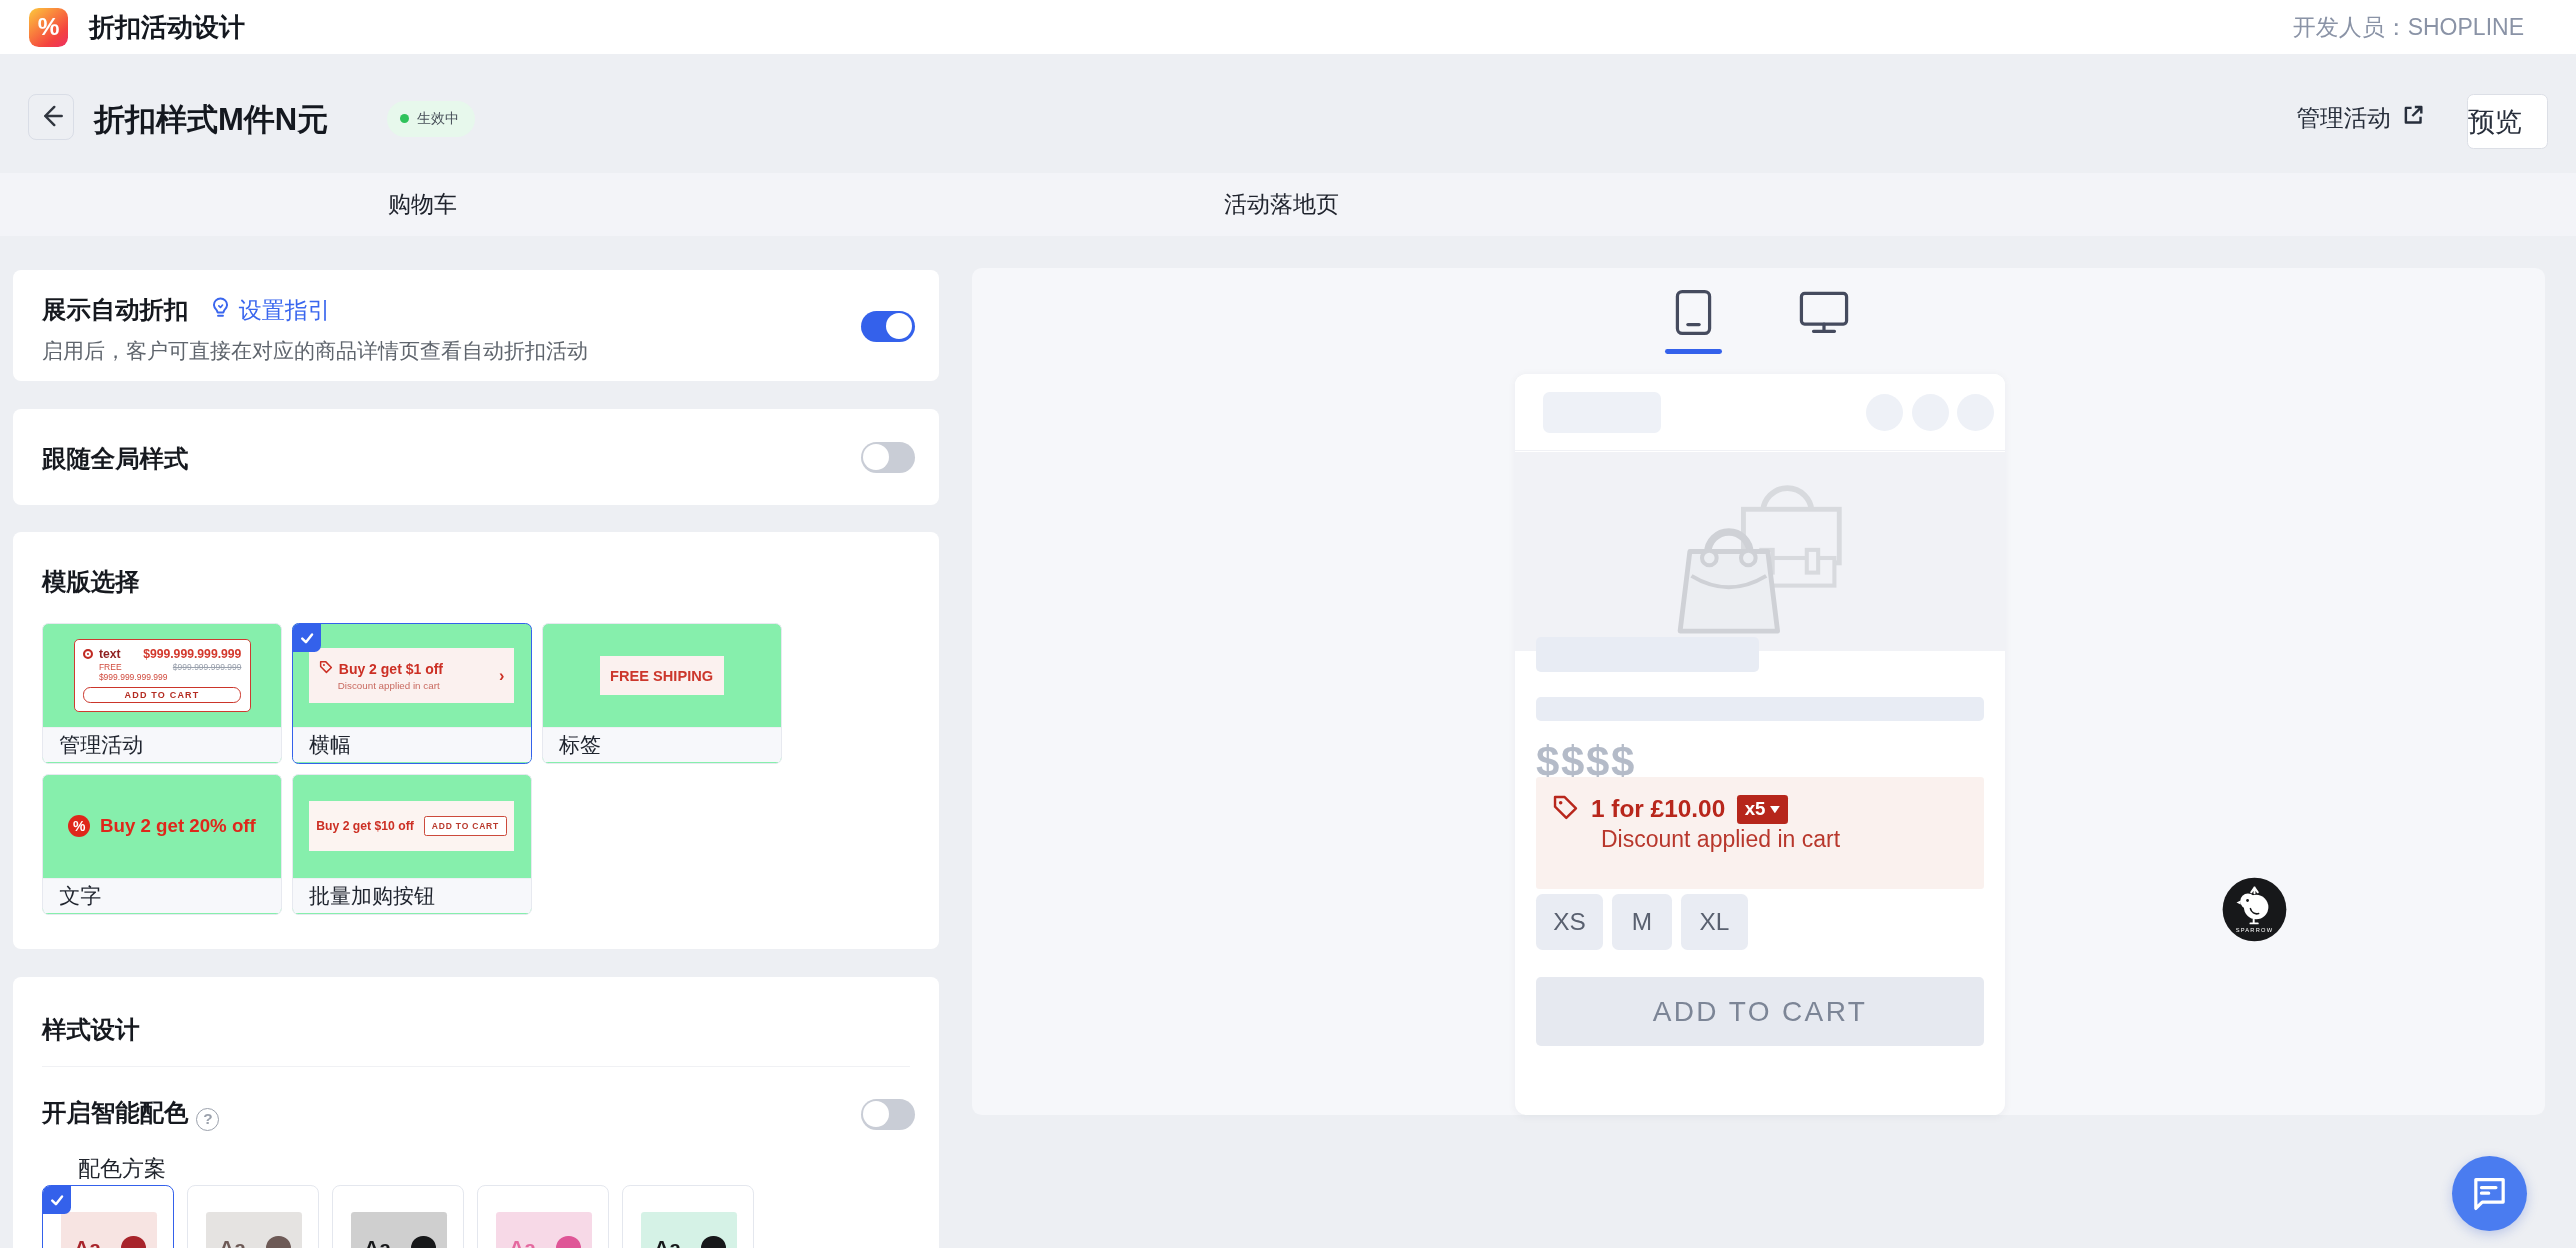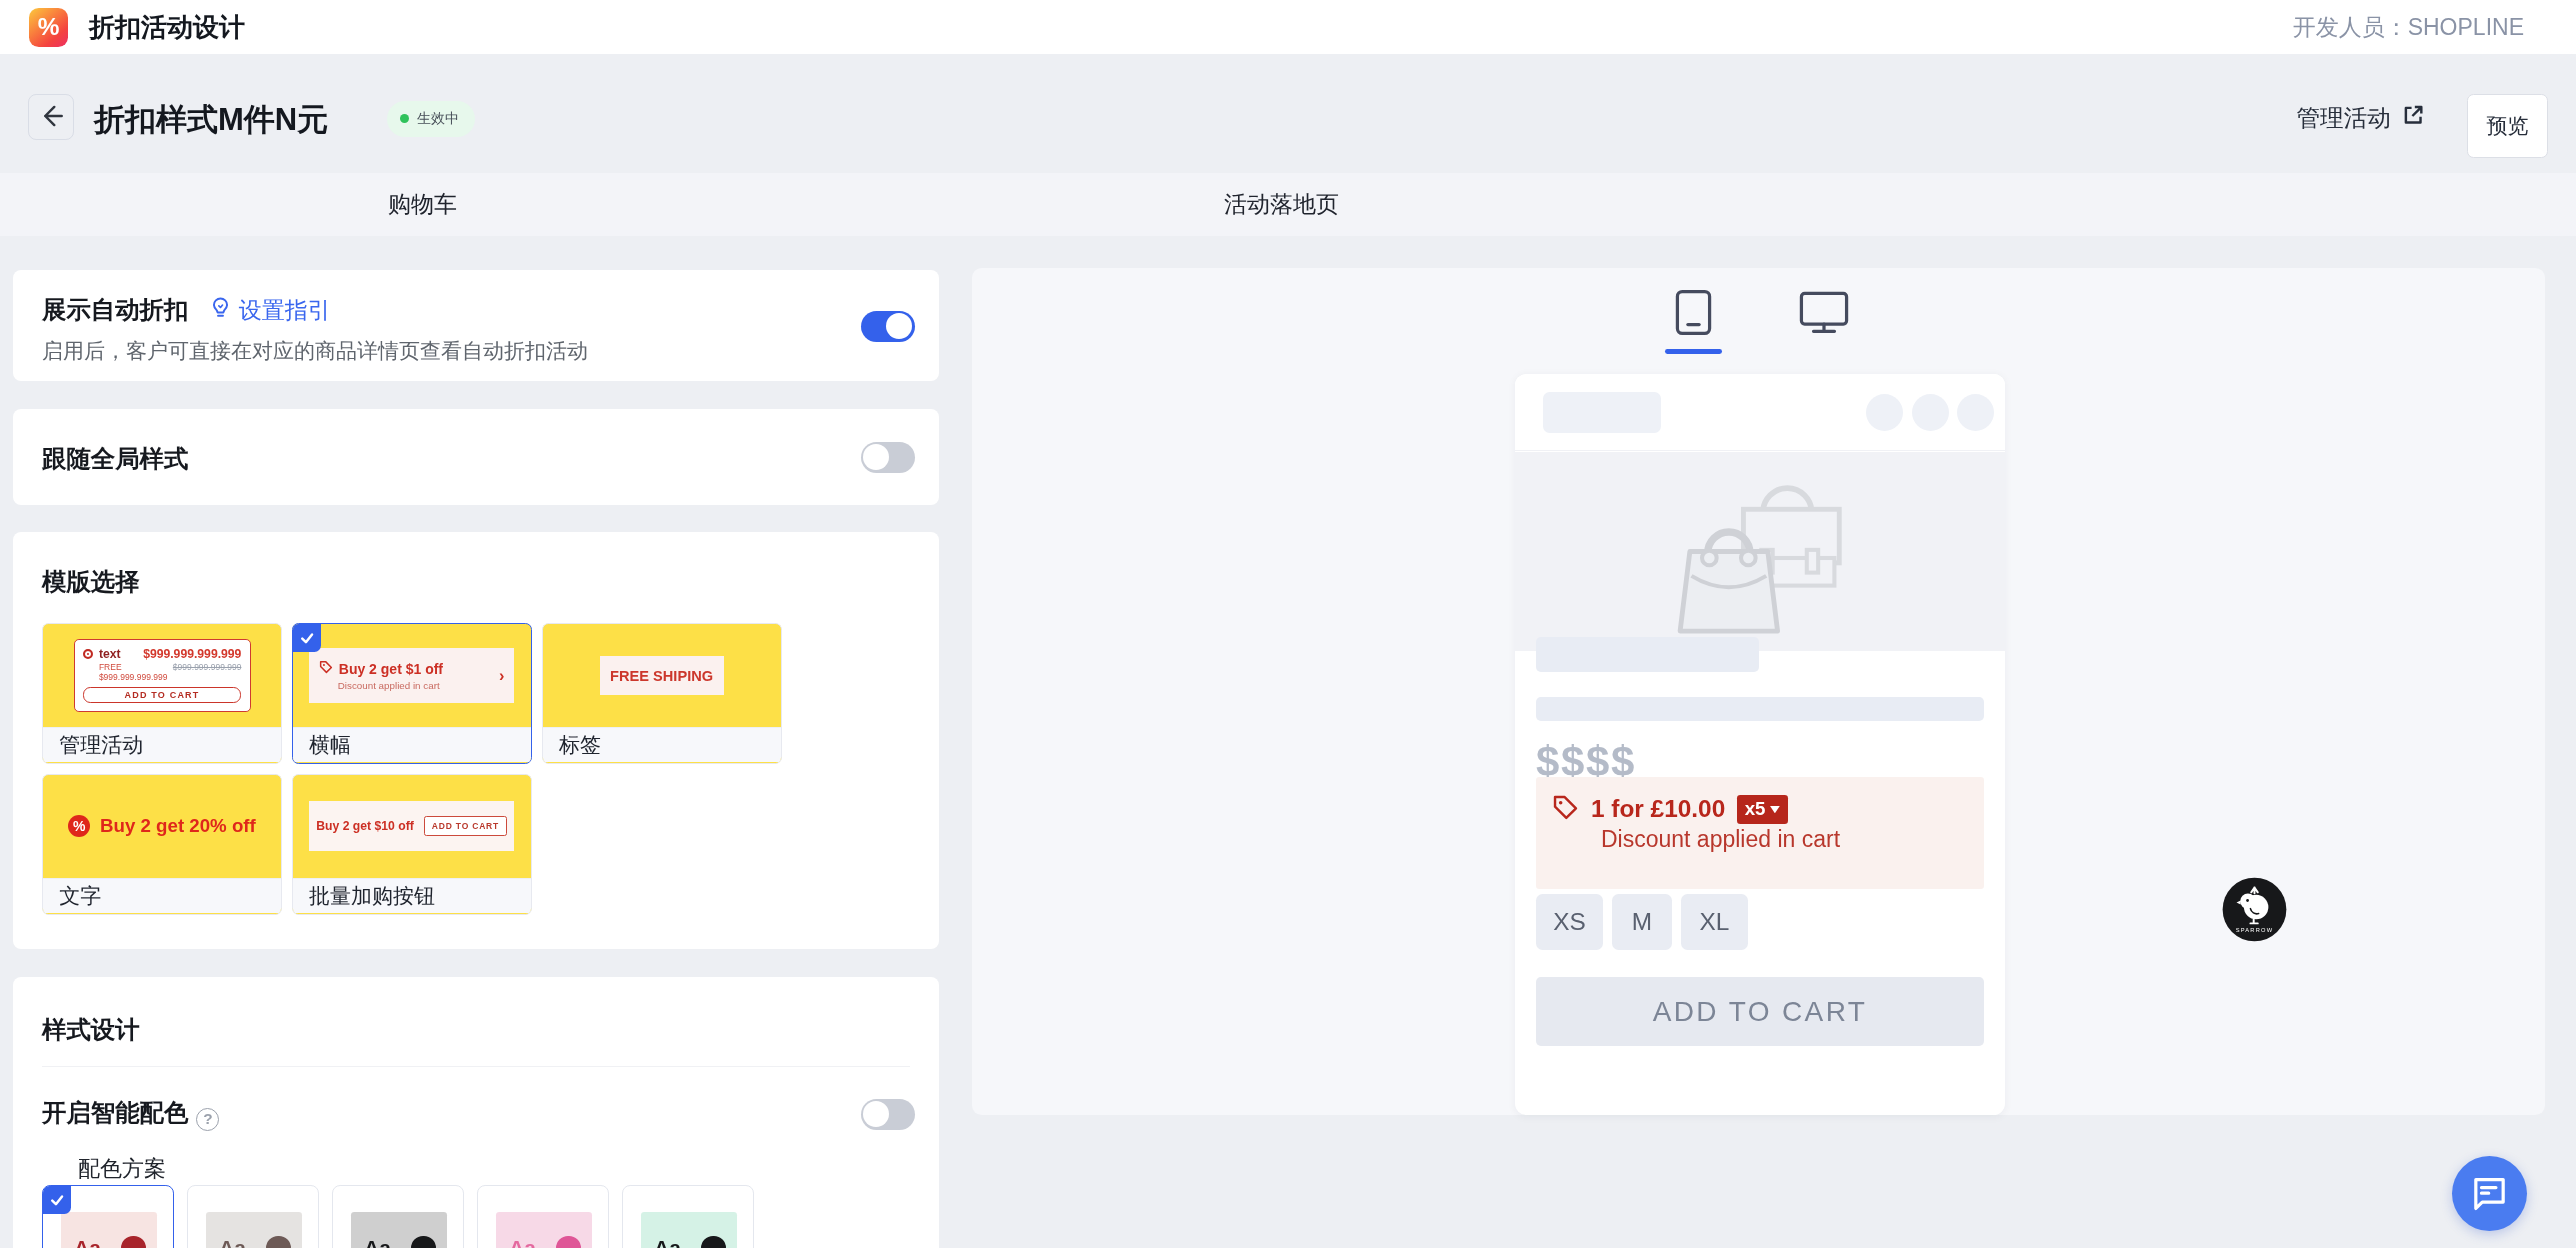--- a/index.html
+++ b/index.html
@@ -14,21 +14,21 @@
   .apptitle { font-size:26px; font-weight:bold; margin-left:21px; color:#14181f; }
   .devlabel { position:absolute; right:52px; font-size:23px; color:#8a93a6; }
 
   
   .pagehead { position:absolute; left:0; top:81px; width:2576px; height:73px; }
   .backbtn { position:absolute; left:28.4px; top:13px; width:46px; height:46px; border:1.6px solid #d9dde6; border-radius:8.1px; background:transparent; display:flex; align-items:center; justify-content:center; cursor:pointer; }
   .pagetitle { position:absolute; left:94px; top:18px; font-size:31px; font-weight:bold; color:#14181f; }
   .statusbadge { position:absolute; left:387px; top:19.5px; height:36px; padding:0 16.3px 0 13px; background:#e7f8ec; border-radius:18px; display:flex; align-items:center; gap:8.1px; font-size:14px; color:#474e58; }
   .statusdot { width:9px; height:9px; border-radius:50%; background:#2fc25b; }
   .managegroup { position:absolute; right:151px; top:21px; display:flex; align-items:center; gap:9.8px; font-size:23.6px; color:#272e3b; cursor:pointer; }
-  .previewbtn { position:absolute; right:28px; top:13px; width:81px; height:64px; background:#fff; border:1.6px solid #dcdfe6; border-radius:6.5px; font-size:21px; color:#272e3b; display:flex; align-items:center; justify-content:center; cursor:pointer; }
+  .previewbtn { position:absolute; right:28px; top:13px; width:81px; height:55px; background:#fff; border:1.6px solid #dcdfe6; border-radius:6.5px; font-size:27px; color:#272e3b; display:flex; align-items:center; justify-content:flex-start; cursor:pointer; }
 
   
   .tabstrip { position:absolute; left:0; top:173px; width:2576px; height:63px; background:#f3f4f8; display:flex; }
   .tabcell { display:flex; align-items:center; justify-content:center; font-size:23px; color:#20242e; cursor:pointer; }
   .tabcell.c1 { width:858px; }
   .tabcell.c2 { width:845px; }
   .tabcell.c3 { width:873px; }
   .tabcell.active { background:#ffffff; margin-left:18px; color:#335aec; font-weight:bold; }
 
   
@@ -44,21 +44,21 @@
 
   .toggle { position:absolute; right:24.4px; width:54px; height:31px; border-radius:15.4px; cursor:pointer; }
   .toggle .knob { position:absolute; top:2.4px; width:26px; height:26px; border-radius:50%; background:#fff; }
   .toggle.on { background:#3461eb; } .toggle.on .knob { right:2.4px; }
   .toggle.off { background:#c9cdd6; } .toggle.off .knob { left:2.4px; }
 
   .sectionhead { font-size:24.4px; font-weight:bold; color:#16191f; }
 
   
   .tplgrid { position:absolute; left:29px; top:91px; width:878px; display:flex; flex-wrap:wrap; gap:9.8px; }
-  .tplcard { width:240px; height:141px; border:1.6px solid #e7e9f0; border-radius:6.5px; background:#fde047; position:relative; cursor:pointer; overflow:hidden; }
+  .tplcard { width:240px; height:141px; border:1.6px solid #e7e9f0; border-radius:6.5px; background:#86efac; position:relative; cursor:pointer; overflow:hidden; }
   .tplcard.selected { border-color:#3461eb; }
   .tplprev { height:103px; display:flex; align-items:center; justify-content:center; }
   .tplfoot { height:35px; background:#f7f8fb; border-top:0.8px solid #eef0f4; display:flex; align-items:center; padding-left:16.3px; font-size:21px; color:#1f242e; }
   .checkbadge { position:absolute; left:0; top:0; width:28px; height:28px; background:#3461eb; border-bottom-right-radius:6.5px; display:flex; align-items:center; justify-content:center; z-index:2; }
 
   
   .miniBulk { width:177px; border:1.6px solid #cf3a30; border-radius:4.9px; padding:6.5px 8.1px 7.3px; background:#fff; }
   .miniBulk .r1 { display:flex; align-items:center; font-size:12.2px; font-weight:bold; }
   .miniBulk .radio { width:10.6px; height:10.6px; border:2.4px solid #c02a22; border-radius:50%; background:#fff; box-shadow:inset 0 0 0 2px #fff, inset 0 0 0 6.5px #c02a22; margin-right:5.7px; }
   .miniBulk .txt { color:#8f1f1f; }

